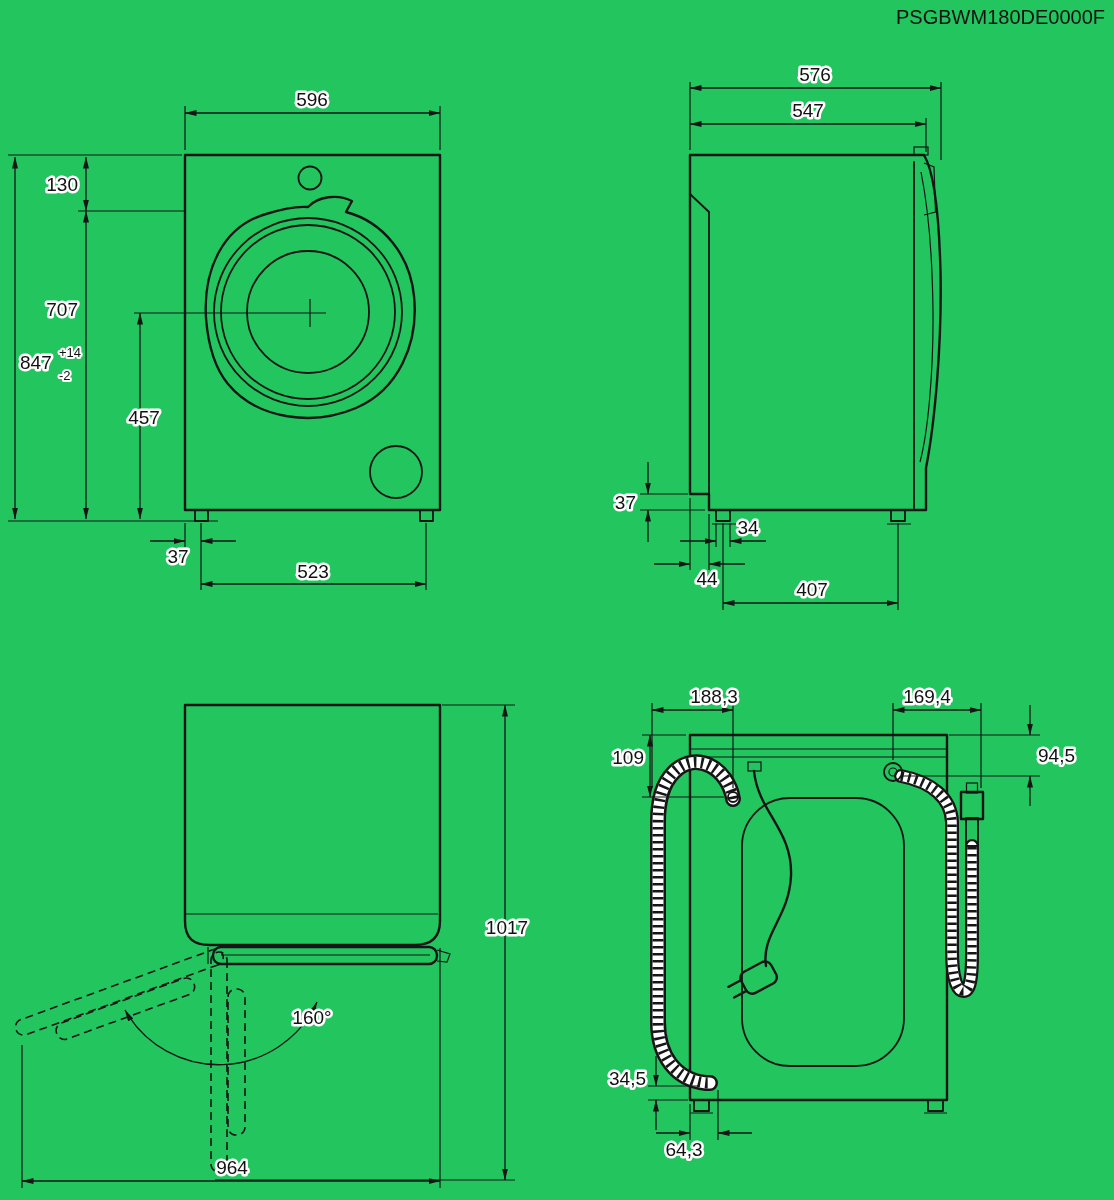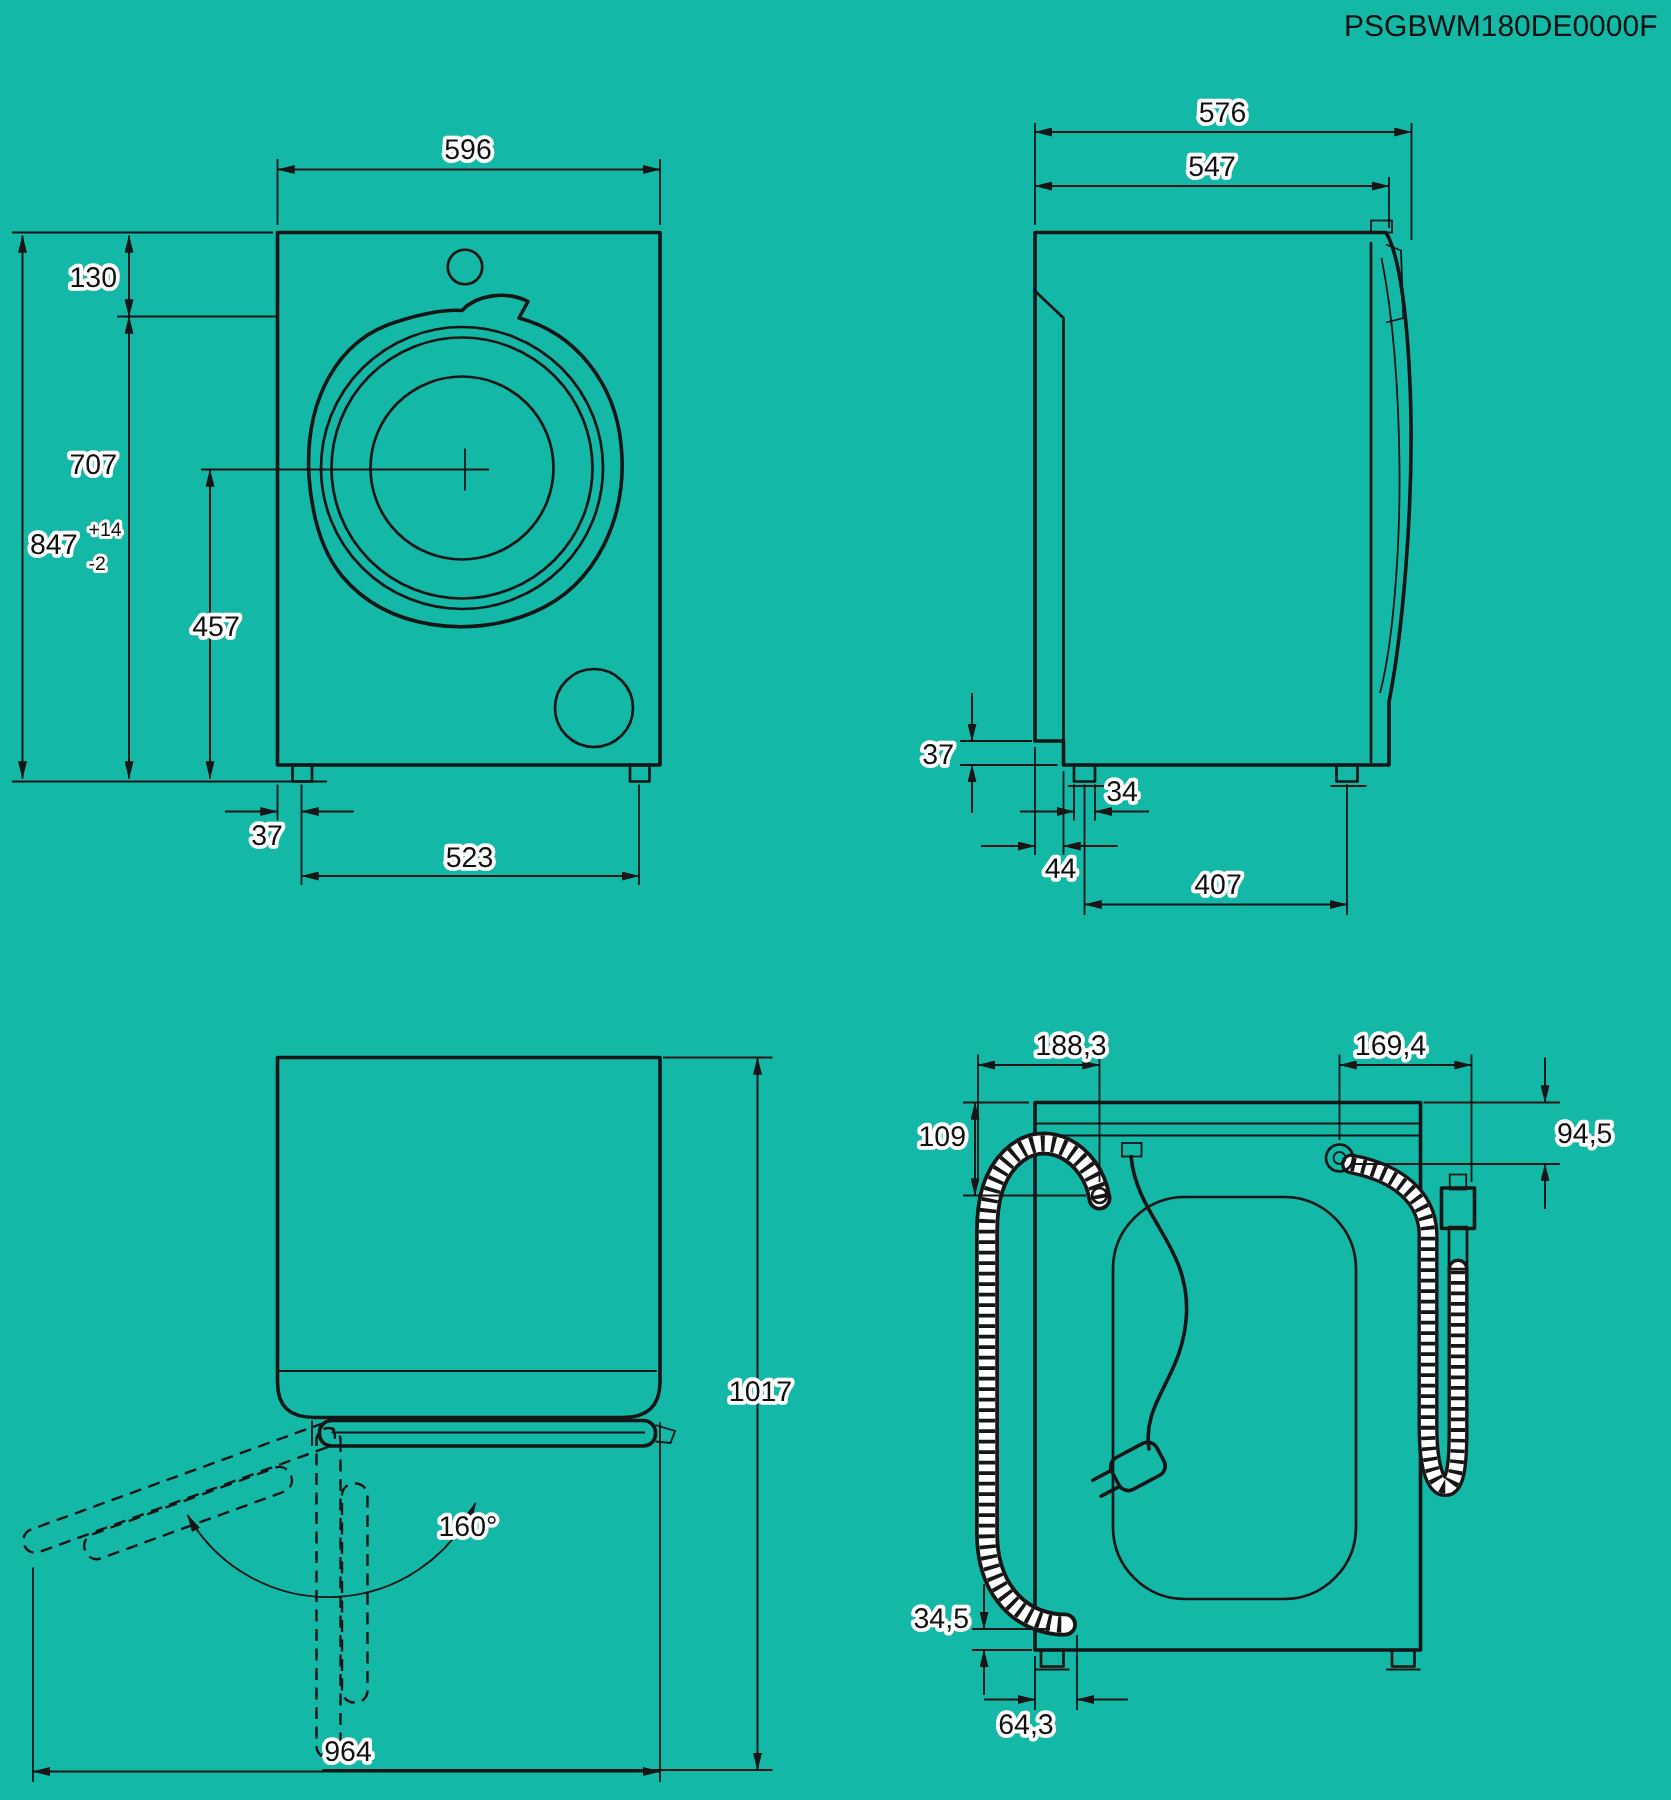--- a/index.html
+++ b/index.html
@@ -1,16 +1,16 @@
 <!DOCTYPE html>
 <html><head>
 <meta charset="utf-8">
 <style>
   html,body { margin:0; padding:0; background:#ffffff; }
-  .page { position:relative; width:1114px; height:1200px; background:#14b8a6; font-family:"Liberation Sans", sans-serif; }
+  .page { position:relative; width:1114px; height:1200px; background:#22c55e; font-family:"Liberation Sans", sans-serif; }
   svg { display:block; }
   .outline { fill:none; stroke:#161616; stroke-width:2.4; stroke-linejoin:round; stroke-linecap:round; }
   .med     { fill:none; stroke:#161616; stroke-width:1.8; stroke-linejoin:round; stroke-linecap:round; }
   .thin    { fill:none; stroke:#161616; stroke-width:1.2; }
   .dimline { fill:none; stroke:#161616; stroke-width:1.3; }
   .dA { marker-start:url(#arr); marker-end:url(#arr); }
   .dE { marker-end:url(#arr); }
   .dS { marker-start:url(#arr); }
   .dash { fill:none; stroke:#161616; stroke-width:1.6; stroke-dasharray:8 5; }
   .dim { font-family:"Liberation Sans",sans-serif; font-size:19px; fill:#111;

